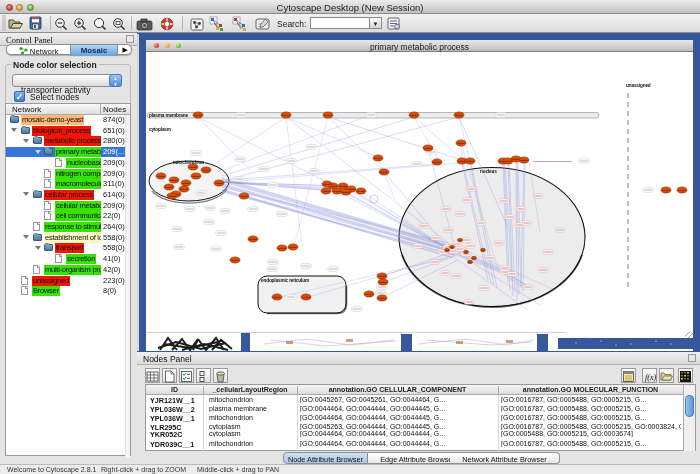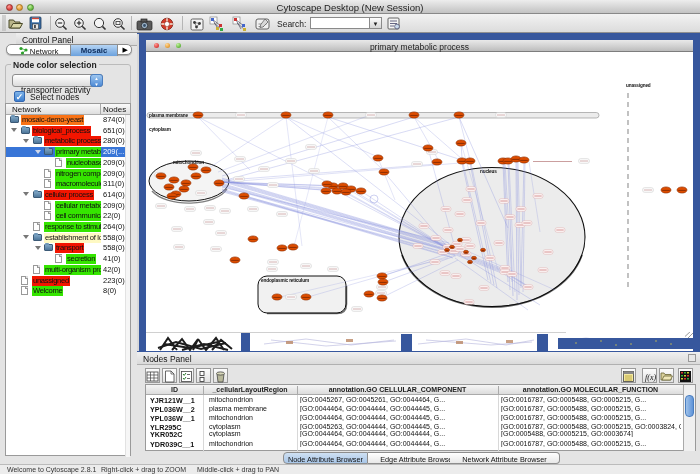--- a/index.html
+++ b/index.html
@@ -16,34 +16,34 @@
   background:linear-gradient(#f2f2f2,#dcdcdc); border-bottom:1px solid #909090; }
 .tsep { position:absolute; top:2px; height:14px; width:1px; background:#b5b5b5; }
 #search-label { position:absolute; left:277px; top:5px; font-size:8.5px; color:#222; }
 #search-box { position:absolute; left:310px; top:3px; width:60px; height:12px; background:#fff;
   border:1px solid #8a8a8a; }
 #search-drop { position:absolute; left:369px; top:3px; width:13px; height:12px;
   background:linear-gradient(#fdfdfd,#d5d5d5); border:1px solid #8a8a8a; font-size:6px; text-align:center; line-height:12px; color:#222; }
 
 
 #cpanel { position:absolute; left:0; top:33px; width:137px; height:431px; background:#e4e4e4; }
-#cpanel-h { position:absolute; left:16px; top:0; width:137px; height:13px;
-  background:linear-gradient(#efefef,#d8d8d8); border-bottom:1px solid #aaa; }
+#cpanel-h { position:absolute; left:0; top:0; width:137px; height:13px;
+  background:linear-gradient(#efefef,#d8d8d8); border-bottom:1px solid #aaa;font-family:Liberation Serif, serif; }
 #cpanel-h .ht { position:absolute; left:6px; top:1.5px; font-size:8.5px; color:#111; }
 .cp-float { position:absolute; right:3px; top:2px; width:8px; height:8px; border:1px solid #999; background:#e8e8e8; }
 #tabs { position:absolute; left:6px; top:11px; width:126px; height:11px; border:1px solid #8d8d8d;
   border-radius:5px; background:#fff; box-shadow:0 1px 1px rgba(0,0,0,0.25); }
 #tab-net { position:absolute; left:0; top:0; width:63px; height:9px; font-size:7.8px; color:#111; text-align:center; padding-top:1px; }
 #tab-mos { position:absolute; left:63px; top:0; width:48px; height:11px;
   background:linear-gradient(#b5d4f4,#6ba1dd); font-size:7.8px; font-weight:bold; color:#0a2a5a; text-align:center; border-left:1px solid #8d8d8d; border-right:1px solid #8d8d8d; padding-top:1px; }
 #tab-arr { position:absolute; right:3px; top:1px; font-size:7px; color:#000; }
 #groupbox { position:absolute; left:5px; top:31px; width:126px; height:43px;
   border:1px solid #bbb; border-radius:3px; }
 #groupbox legend,#gb-l { position:absolute; left:5px; top:-5px; background:#e4e4e4; font-size:8.5px; font-weight:bold; color:#222; padding:0 2px; }
-#combo { position:absolute; left:6px; top:9px; width:91px; height:13px; border:1px solid #8d8d8d;
+#combo { position:absolute; left:6px; top:9px; width:110px; height:13px; border:1px solid #8d8d8d;
   border-radius:3px; background:linear-gradient(#fff,#dcdcdc); font-size:8.5px; color:#111; padding:10px 0 0 8px; }
 #combo-btn { position:absolute; right:-1px; top:-1px; width:13px; height:13px; border-radius:3px;
   background:linear-gradient(#9ec7f0,#4f8bd6); border:1px solid #4a7ec0; color:#fff; font-size:4.5px; text-align:center; line-height:5.5px; padding-top:1px; overflow:hidden; }
 #check { position:absolute; left:8px; top:26px; width:11px; height:11px; border-radius:2px;
   background:linear-gradient(#7fb4e8,#3d7ecf); border:1px solid #3367b0; color:#fff; font-size:9px; line-height:10px; text-align:center; font-weight:bold; }
 #check-l { position:absolute; left:24px; top:27px; font-size:8.5px; color:#111; }
 
 
 #tree { position:absolute; left:5px; top:70px; width:126px; height:353px; background:#fff; border:1px solid #9a9a9a; }
 #tree-h { position:absolute; left:0; top:0; width:124px; height:10.5px; background:linear-gradient(#fafafa,#dedede);
@@ -234,21 +234,21 @@
   <div id="tree">
     <div id="tree-h">
         <span class="h1">Network</span>
         <span class="hsep"></span>
         <span class="h2">Nodes</span>
       </div>
     <div class="trow" style="top:10.5px">
         <span class="fold" style="left:4px">
           <span class="ftab"></span>
         </span>
-        <span class="tlab" style="left:15px;background:#f97316;max-width:80px">mosaic-demo-yeast</span>
+        <span class="tlab" style="left:15px;background:#fdba74;max-width:80px">mosaic-demo-yeast</span>
         <span class="tcnt">874(0)</span>
       </div>
 <div class="trow" style="top:21.2px">
         <span class="tri" style="left:5px"></span>
         <span class="fold" style="left:15px">
           <span class="ftab"></span>
         </span>
         <span class="tlab" style="left:26px;background:#f21500;max-width:69px">biological_process</span>
         <span class="tcnt">651(0)</span>
       </div>
@@ -352,21 +352,21 @@
         <span class="doc" style="left:15px">
           <span class="dcorn"></span>
         </span>
         <span class="tlab" style="left:26px;background:#f21500;max-width:69px">unassigned</span>
         <span class="tcnt">223(0)</span>
       </div>
 <div class="trow" style="top:181.7px">
         <span class="doc" style="left:15px">
           <span class="dcorn"></span>
         </span>
-        <span class="tlab" style="left:26px;background:#35e500;max-width:69px">Welcome</span>
+        <span class="tlab" style="left:26px;background:#35e500;max-width:69px">Browser</span>
         <span class="tcnt">8(0)</span>
       </div>
     <div id="tree-sb"></div>
   </div>
 </div>
 
 <div id="desktop">
   <div id="nframe">
     <span class="gap" style="position:absolute;left:0;top:0;width:2px;height:317px;background:#d8d8d8"></span>
       <span class="fb" style="left:2px;top:0;width:561px;height:7px"></span>

